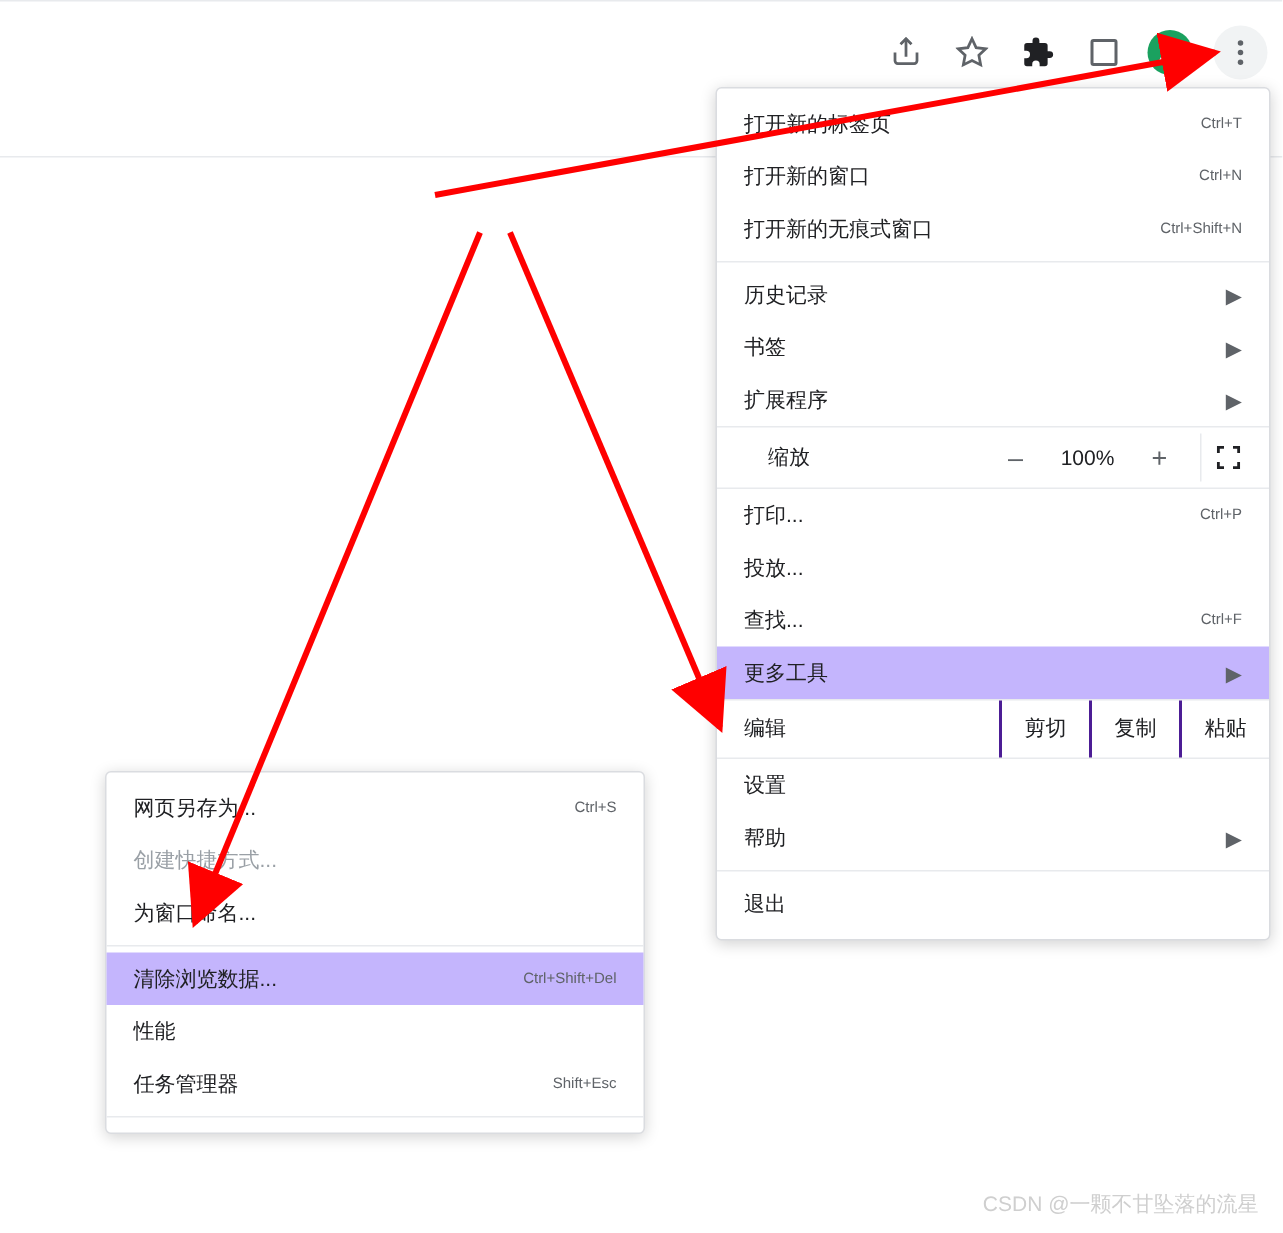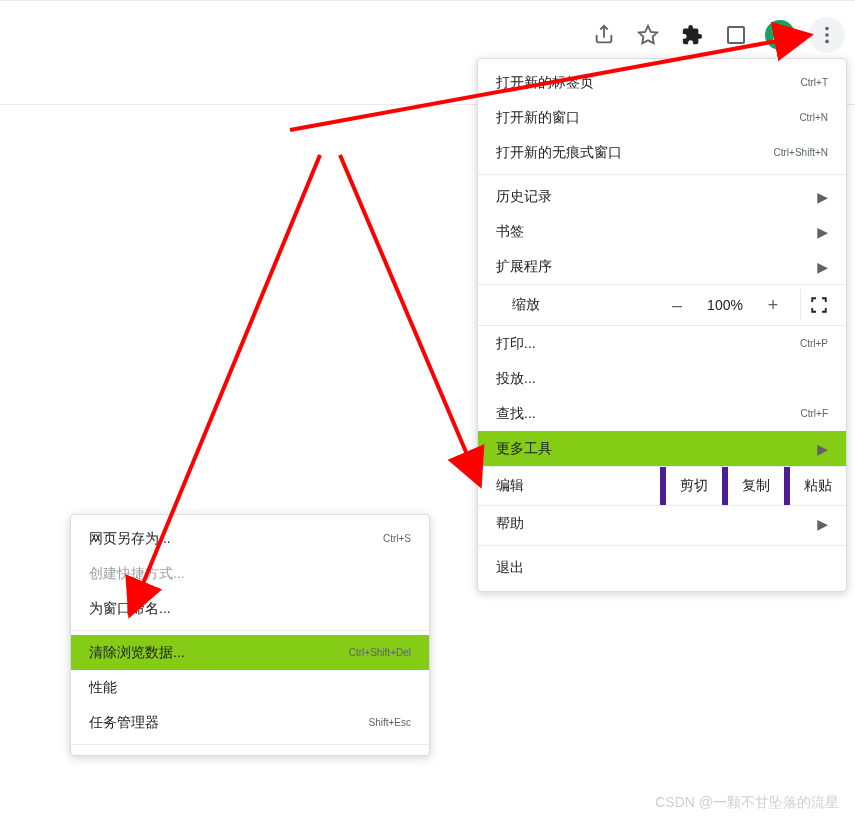--- a/index.html
+++ b/index.html
@@ -74,21 +74,21 @@
     justify-content: space-between;
     align-items: center;
     padding: 8px 18px;
     height: 35px;
     white-space: nowrap;
   }
   .menu-item .label { color: #202124; }
   .menu-item .shortcut { color: #5f6368; font-size: 10px; }
   .menu-item .arrow { color: #5f6368; margin-left: 8px; }
   .menu-item.disabled .label { color: #9aa0a6; }
-  .menu-item.highlight { background: #84cc16; }
+  .menu-item.highlight { background: #c4b5fd; }
   .menu-sep { height: 1px; background: #e8eaed; margin: 4px 0; }
 
   .zoom-row {
     display: flex; align-items: center; justify-content: space-between;
     padding: 4px 10px 4px 34px;
     height: 42px;
     border-top: 1px solid #e8eaed;
     border-bottom: 1px solid #e8eaed;
   }
   .zoom-row .zoom-controls { display: flex; align-items: center; gap: 6px; }
@@ -111,21 +111,21 @@
     border-top: 1px solid #e8eaed;
     border-bottom: 1px solid #e8eaed;
   }
   .edit-row .edit-label {
     padding: 0 18px;
     display: flex; align-items: center;
     flex: 0 0 auto;
   }
   .edit-row .edit-spacer { flex: 1; }
   .edit-row .edit-action {
-    border-left: 6px solid #4c1d95;
+    border-left: 2px solid #4c1d95;
     padding: 0 14px;
     display: flex; align-items: center; justify-content: center;
     min-width: 60px;
   }
 
   
   .topbar {
     position: absolute;
     top: 0; left: 0; right: 0;
     height: 56px;
@@ -253,20 +253,23 @@
   </div>
 
   <div class="edit-row">
     <div class="edit-label">编辑</div>
     <div class="edit-spacer"></div>
     <div class="edit-action">剪切</div>
     <div class="edit-action">复制</div>
     <div class="edit-action">粘贴</div>
   </div>
 
+  <div class="menu-item">
+    <span class="label">设置</span>
+  </div>
   <div class="menu-item with-arrow">
     <span class="label">帮助</span>
     <span class="arrow">▶</span>
   </div>
   <div class="menu-sep"></div>
   <div class="menu-item">
     <span class="label">退出</span>
   </div>
 </div>
 

